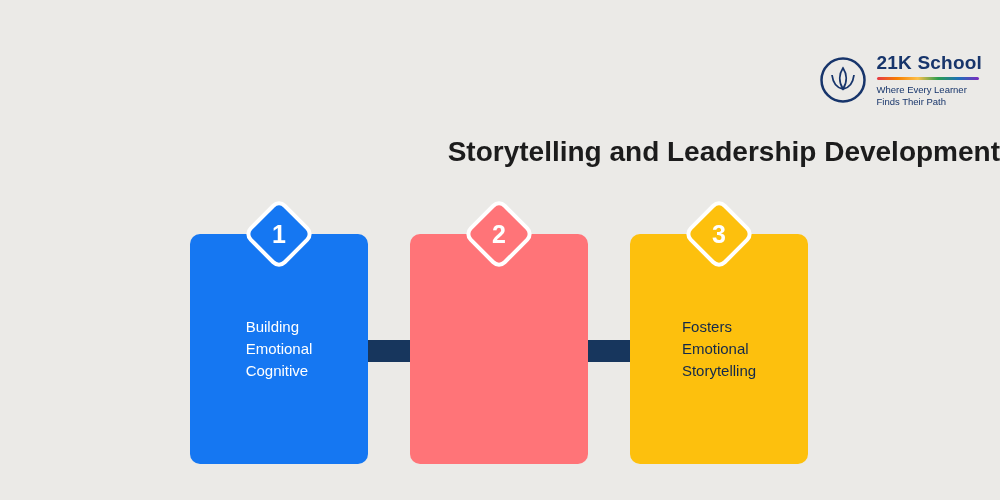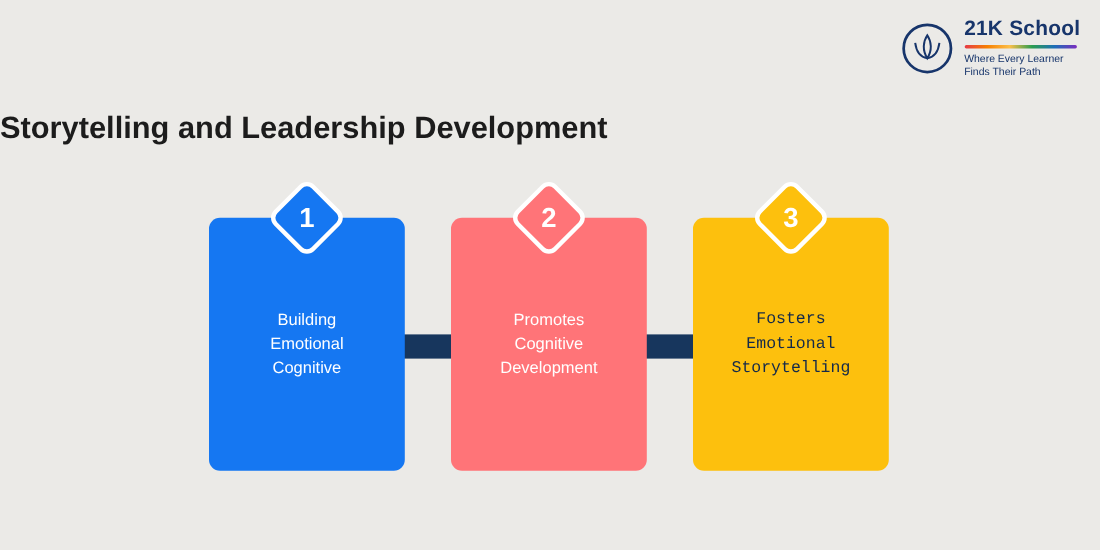--- a/index.html
+++ b/index.html
@@ -3,21 +3,21 @@
 <meta charset="utf-8">
 <style>
   * { margin: 0; padding: 0; box-sizing: border-box; }
   html, body { width: 1000px; height: 500px; }
   body {
     font-family: "Liberation Sans", sans-serif;
     background: #ebeae7;
     position: relative;
     overflow: hidden;
   }
-  .canvas { position: absolute; inset: 0; }
+  .canvas { position: absolute; inset: 0; margin-top: 36px; }
 
   
   .logo {
     position: absolute;
     top: 16px;
     right: 18px;
     display: flex;
     align-items: center;
     gap: 10px;
   }
@@ -42,21 +42,21 @@
     color: #17356b;
     line-height: 1.3;
   }
 
   
   .page-title {
     position: absolute;
     top: 100px;
     left: 0;
     width: 100%;
-    text-align: left;
+    text-align: right;
     font-size: 28px;
     font-weight: 700;
     color: #1c1c1c;
   }
 
   
   .card {
     position: absolute;
     top: 198px;
     width: 178px;
@@ -67,21 +67,21 @@
     justify-content: center;
     z-index: 2;
   }
   .card-1 { left: 190px; }
   .card-2 { left: 410px; }
   .card-3 { left: 630px; }
 
   .card-label {
     font-size: 15px;
     line-height: 1.45;
-    text-align: center;
+    text-align: left;
     font-weight: 400;
   }
   .card-label span { display: block; }
 
   .diamond {
     position: absolute;
     top: 0;
     left: 50%;
     width: 52px;
     height: 52px;
@@ -149,31 +149,26 @@
       <span>Building</span>
       <span>Emotional</span>
       <span>Cognitive</span>
     </div>
   </div>
 
   <div class="card card-2" style="background-color: rgb(255, 116, 120);">
     <div class="diamond" style="background-color: rgb(255, 116, 120);">
       <span class="num">2</span>
     </div>
-    <div class="card-label" style="color: rgb(255, 255, 255);">
-      <span>Promotes</span>
-      <span>Cognitive</span>
-      <span>Development</span>
-    </div>
   </div>
 
   <div class="card card-3" style="background-color: rgb(253, 192, 13);">
     <div class="diamond" style="background-color: rgb(253, 192, 13);">
       <span class="num">3</span>
     </div>
-    <div class="card-label" style="color: rgb(19, 41, 75); font-family: Liberation Mono, monospace;">
+    <div class="card-label" style="color: rgb(19, 41, 75);">
       <span>Fosters</span>
       <span>Emotional</span>
       <span>Storytelling</span>
     </div>
   </div>
 
 </div>
 
 </body></html>

